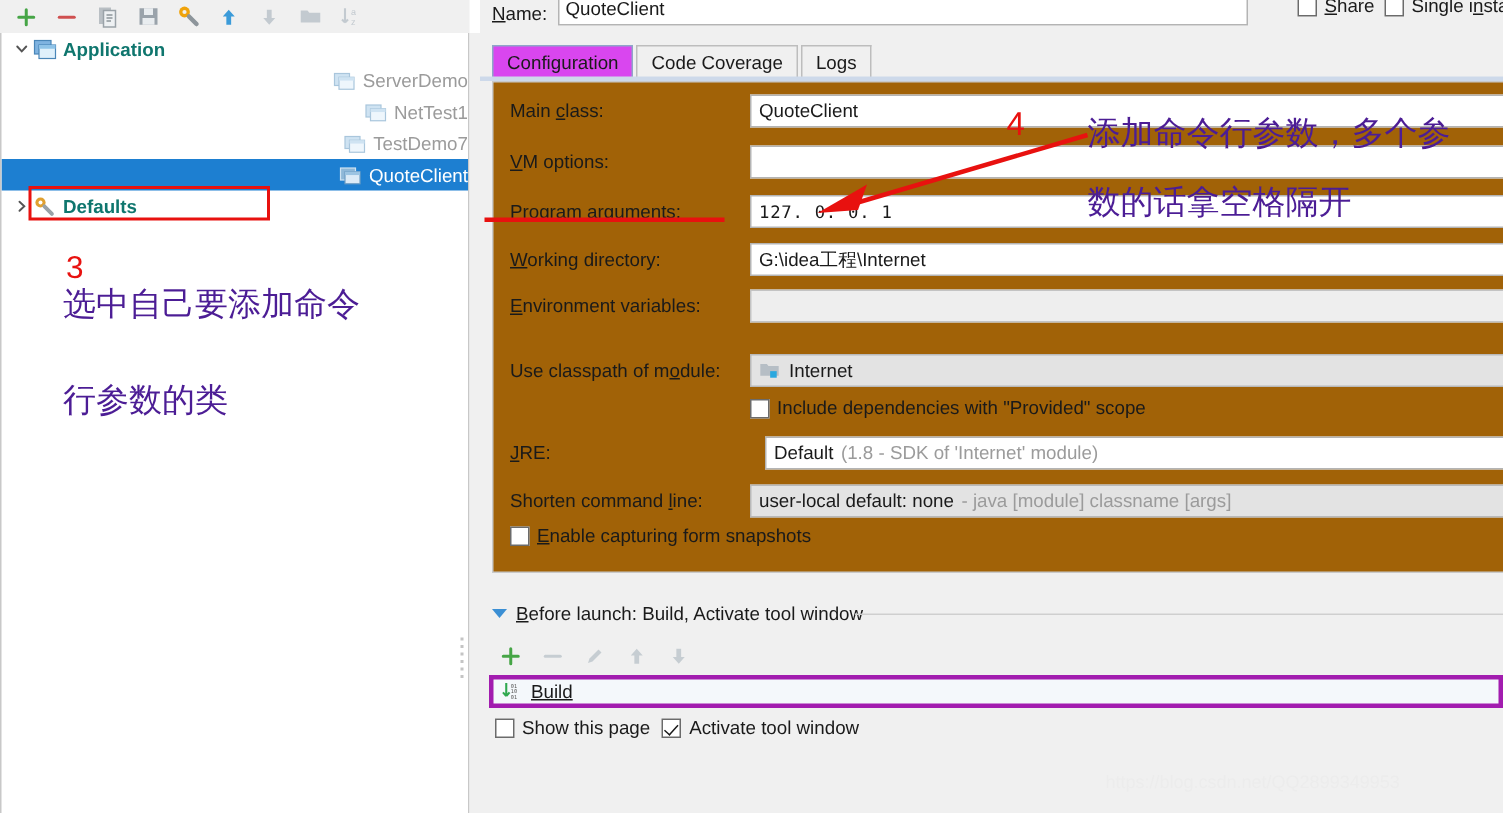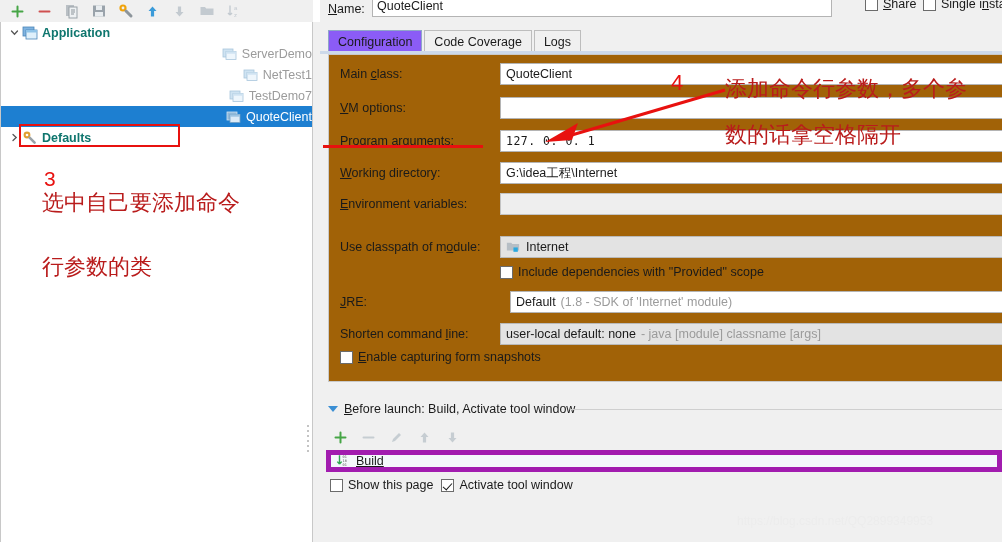--- a/index.html
+++ b/index.html
@@ -45,21 +45,21 @@
   .row-selected { background: #1d7fd1; }
   .row-selected .tree-label { color: #ffffff; }
 
   #sel-redbox {
     position: absolute; left: 19px; top: 124px; width: 161px; height: 23px;
     border: 2.5px solid #e8110f; pointer-events: none;
   }
 
   
   .ann-red {
-    position: absolute; color: #b91c1c; white-space: nowrap;
+    position: absolute; color: #4c1d95; white-space: nowrap;
     font-family: "DejaVu Sans", sans-serif;
   }
   #ann3-num { left: 44px; top: 167px; font-size: 21px; color: #e8110f; font-family: "Liberation Sans", sans-serif;}
   #ann3-l1 { left: 42px; top: 188px; font-size: 22px; }
   #ann3-l2 { left: 42px; top: 252px; font-size: 22px; }
 
   #ann4-num { left: 671px; top: 70px; font-size: 22px; color: #e8110f; font-family: "Liberation Sans", sans-serif;}
   #ann4-l1 { left: 725px; top: 74px; font-size: 22px; }
   #ann4-l2 { left: 725px; top: 120px; font-size: 22px; }
 
@@ -107,21 +107,21 @@
   #share-chk { left: 545px; top: -3px; }
   #single-chk { left: 603px; top: -3px; }
 
   
   #tabs { position: absolute; left: 8px; top: 28px; height: 24px; display: flex; align-items: flex-end; }
   .tab {
     height: 22px; padding: 0 9px; display: flex; align-items: center;
     font-size: 12.5px; background: #f0f0f0; border: 1px solid #bdbdbd;
     border-bottom: none; margin-right: 2px;
   }
-  .tab.active { background: #8b5cf6; border-color: #8fa6c9; }
+  .tab.active { background: #d946ef; border-color: #8fa6c9; }
   #tab-underline {
     position: absolute; left: 0px; top: 51px; width: 682px; height: 3px;
     background: #cdd9ea;
   }
 
   
   #config-body {
     position: absolute; left: 8px; top: 54px; width: 732px; height: 328px;
     background: #a16207; border: 1px solid #c9c9c9; border-right: none;
   }
@@ -143,21 +143,21 @@
   #bl-header { position: absolute; left: 8px; top: 402px; display: flex; align-items: center; gap: 6px; }
   #bl-tri { width: 0; height: 0; border-left: 5px solid transparent; border-right: 5px solid transparent; border-top: 6px solid #3b8fd4; }
   #bl-title { font-size: 12.5px; }
   #bl-line { position: absolute; left: 250px; top: 409px; width: 432px; height: 1px; background: #cfcfcf; }
 
   #bl-toolbar { position: absolute; left: 326px; top: 425px; display: flex; align-items: center; }
   .bl-btn { width: 28px; height: 24px; display: flex; align-items: center; justify-content: center; }
 
   #bl-list {
     position: absolute; left: 326px; top: 450px; width: 676px; height: 22px;
-    background: #f4f8fb; border: 5px solid #a21caf;
+    background: #f4f8fb; border: 3px solid #a21caf;
     display: flex; align-items: center; padding-left: 5px; gap: 6px; text-decoration: underline;
   }
   #bl-list-label { font-size: 12.5px; }
 
   #bottom-chks { position: absolute; left: 330px; top: 478px; display: flex; align-items: center; gap: 8px; }
   .bchk { display: flex; align-items: center; gap: 5px; white-space: nowrap; font-size: 12.5px; }
 
   #watermark {
     position: absolute; left: 737px; top: 514px;
     font-size: 12px; color: #ececec; white-space: nowrap;

